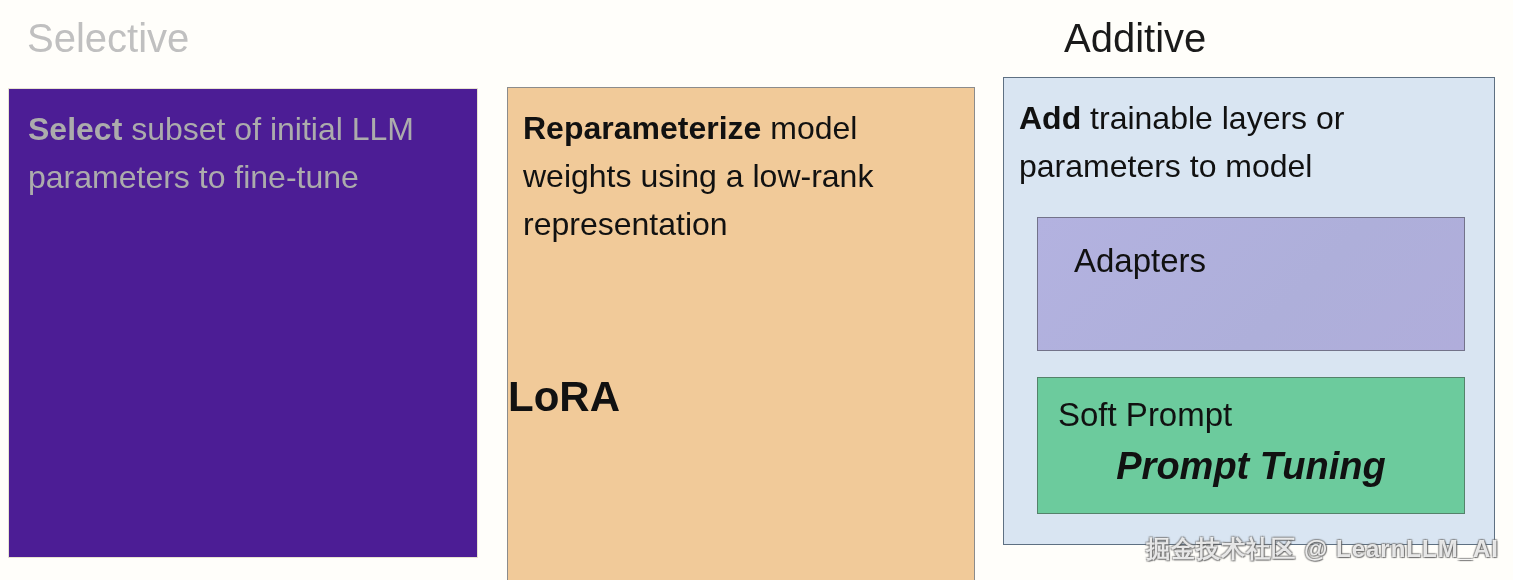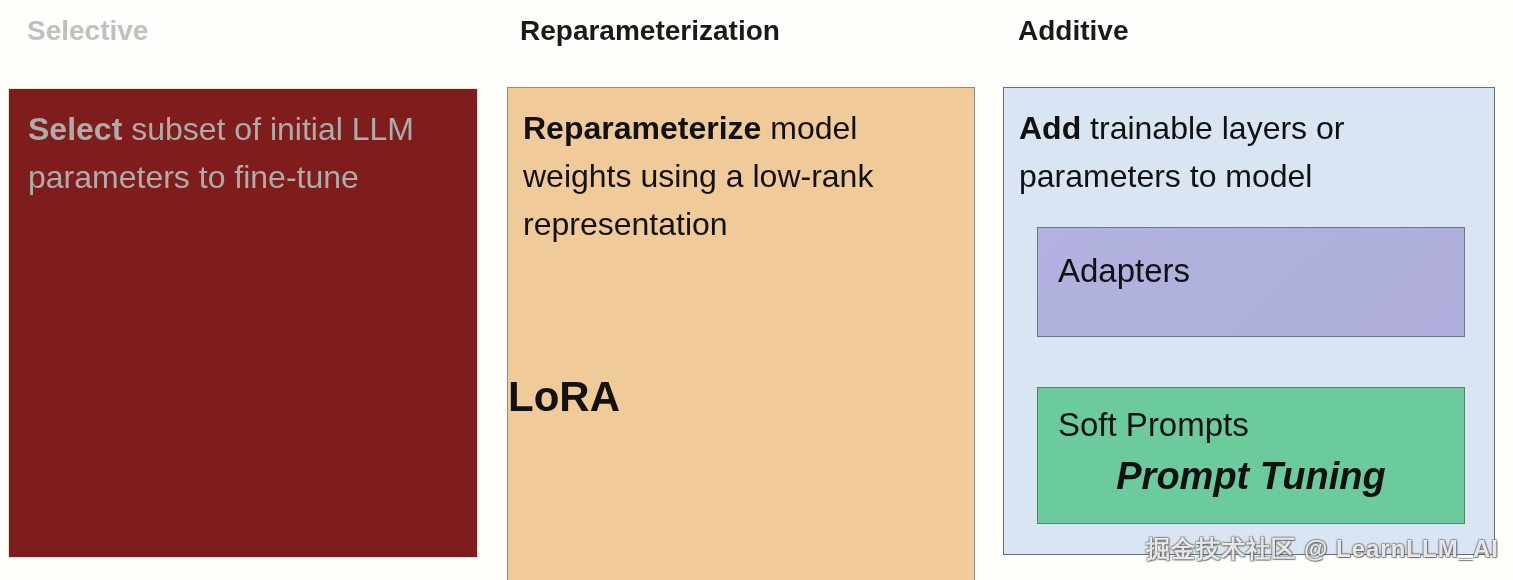--- a/index.html
+++ b/index.html
@@ -8,46 +8,46 @@
     font-family: "Liberation Sans", "DejaVu Sans", sans-serif;
     background: #fffefa;
     position: relative;
     overflow: hidden;
   }
   .stage { position: absolute; inset: 0; }
 
   .col-title {
     position: absolute;
     top: 16px;
-    font-size: 28px;
+    font-size: 40px;
     line-height: 1.1;
-    font-weight: 700;
+    font-weight: 400;
     color: #1a1a1a;
     white-space: nowrap;
   }
   .col-title.faded { color: #c0c0c0; }
 
   .cat-box {
     position: absolute;
     border: 1px solid;
   }
   .box-selective {
     left: 8px; top: 88px; width: 470px; height: 470px;
-    background: #7f1d1d;
+    background: #4c1d95;
     border-color: #e7e3d1;
     padding: 16px 12px 0 19px;
   }
   .box-reparam {
     left: 507px; top: 87px; width: 468px; height: 570px;
     background: #f1ca99;
     border-color: #8c8c8c;
     padding: 16px 18px 0 15px;
   }
   .box-additive {
-    left: 1003px; top: 87px; width: 492px; height: 468px;
+    left: 1003px; top: 77px; width: 492px; height: 468px;
     background: #d9e5f2;
     border-color: #5e7082;
     padding: 16px 18px 0 15px;
   }
 
   .box-desc {
     font-size: 32px;
     line-height: 48px;
     color: #111111;
   }
@@ -63,24 +63,24 @@
     color: #111111;
   }
 
   .sub-box {
     position: absolute;
     left: 33px;
     width: 428px;
     border: 1px solid;
   }
   .sub-adapters {
-    top: 139px; height: 110px;
+    top: 139px; height: 134px;
     background: linear-gradient(135deg, #b3b2e0 0%, #aeafda 60%, #b0addb 100%);
     border-color: #73738a;
-    padding: 22px 20px 0 20px;
+    padding: 22px 20px 0 36px;
   }
   .sub-softprompts {
     top: 299px; height: 137px;
     background: #6ccb9d;
     border-color: #55826b;
     padding: 16px 20px 0 20px;
   }
   .sub-label {
     font-size: 33px;
     line-height: 1.3;
@@ -111,22 +111,21 @@
       -1px 1px 1px rgba(110, 110, 110, 0.55);
     white-space: nowrap;
   }
 </style>
 </head>
 <body>
 
 <div class="stage">
 
   <div class="col-title faded" style="left: 27px;">Selective</div>
-  <div class="col-title" style="left: 520px;">Reparameterization</div>
-  <div class="col-title" style="left: 1018px;">Additive</div>
+  <div class="col-title" style="left: 1064px;">Additive</div>
 
   <div class="cat-box box-selective">
     <div class="box-desc">
       <span class="lead">Select</span><span> subset of initial LLM parameters to fine-tune</span>
     </div>
   </div>
 
   <div class="cat-box box-reparam">
     <div class="box-desc">
       <span class="lead">Reparameterize</span><span> model weights using a low-rank representation</span>
@@ -137,20 +136,20 @@
   <div class="cat-box box-additive">
     <div class="box-desc">
       <span class="lead">Add</span><span> trainable layers or parameters to model</span>
     </div>
 
     <div class="sub-box sub-adapters">
       <div class="sub-label">Adapters</div>
     </div>
 
     <div class="sub-box sub-softprompts">
-      <div class="sub-label">Soft Prompts</div>
+      <div class="sub-label">Soft Prompt</div>
       <div class="sub-method">Prompt Tuning</div>
     </div>
   </div>
 
   <div class="watermark">掘金技术社区 @ LearnLLM_AI</div>
 
 </div>
 
 </body></html>

